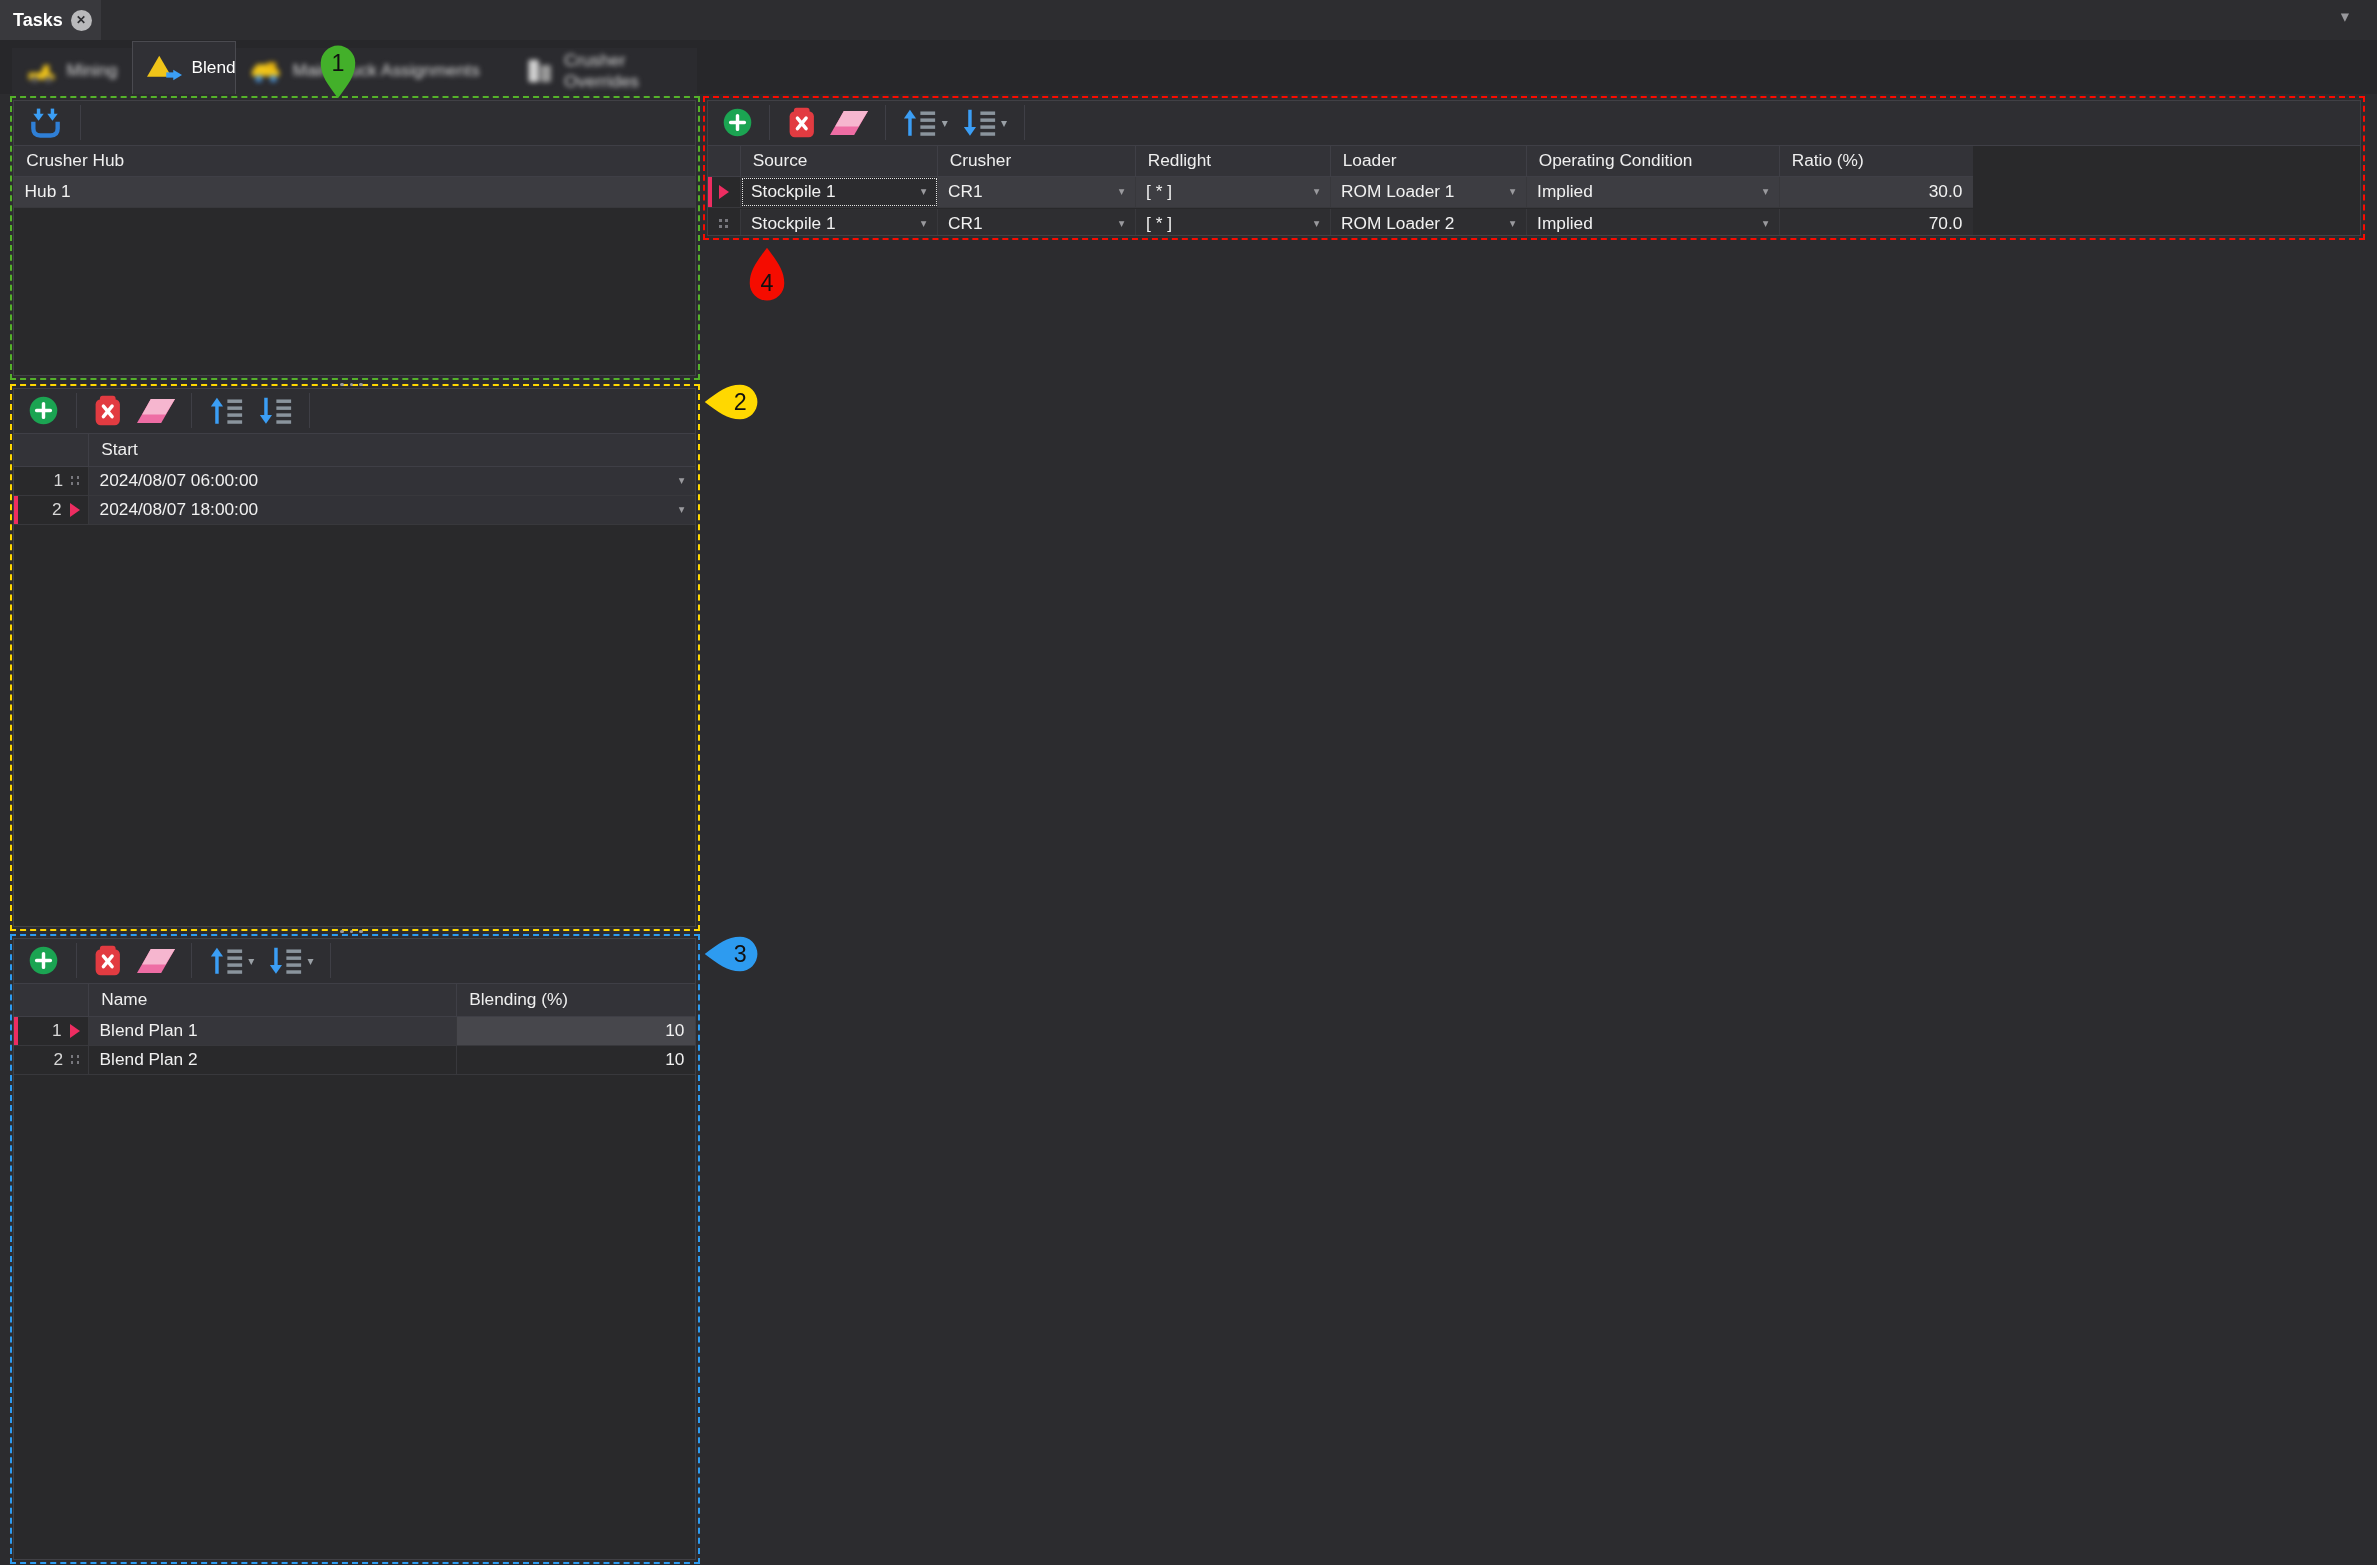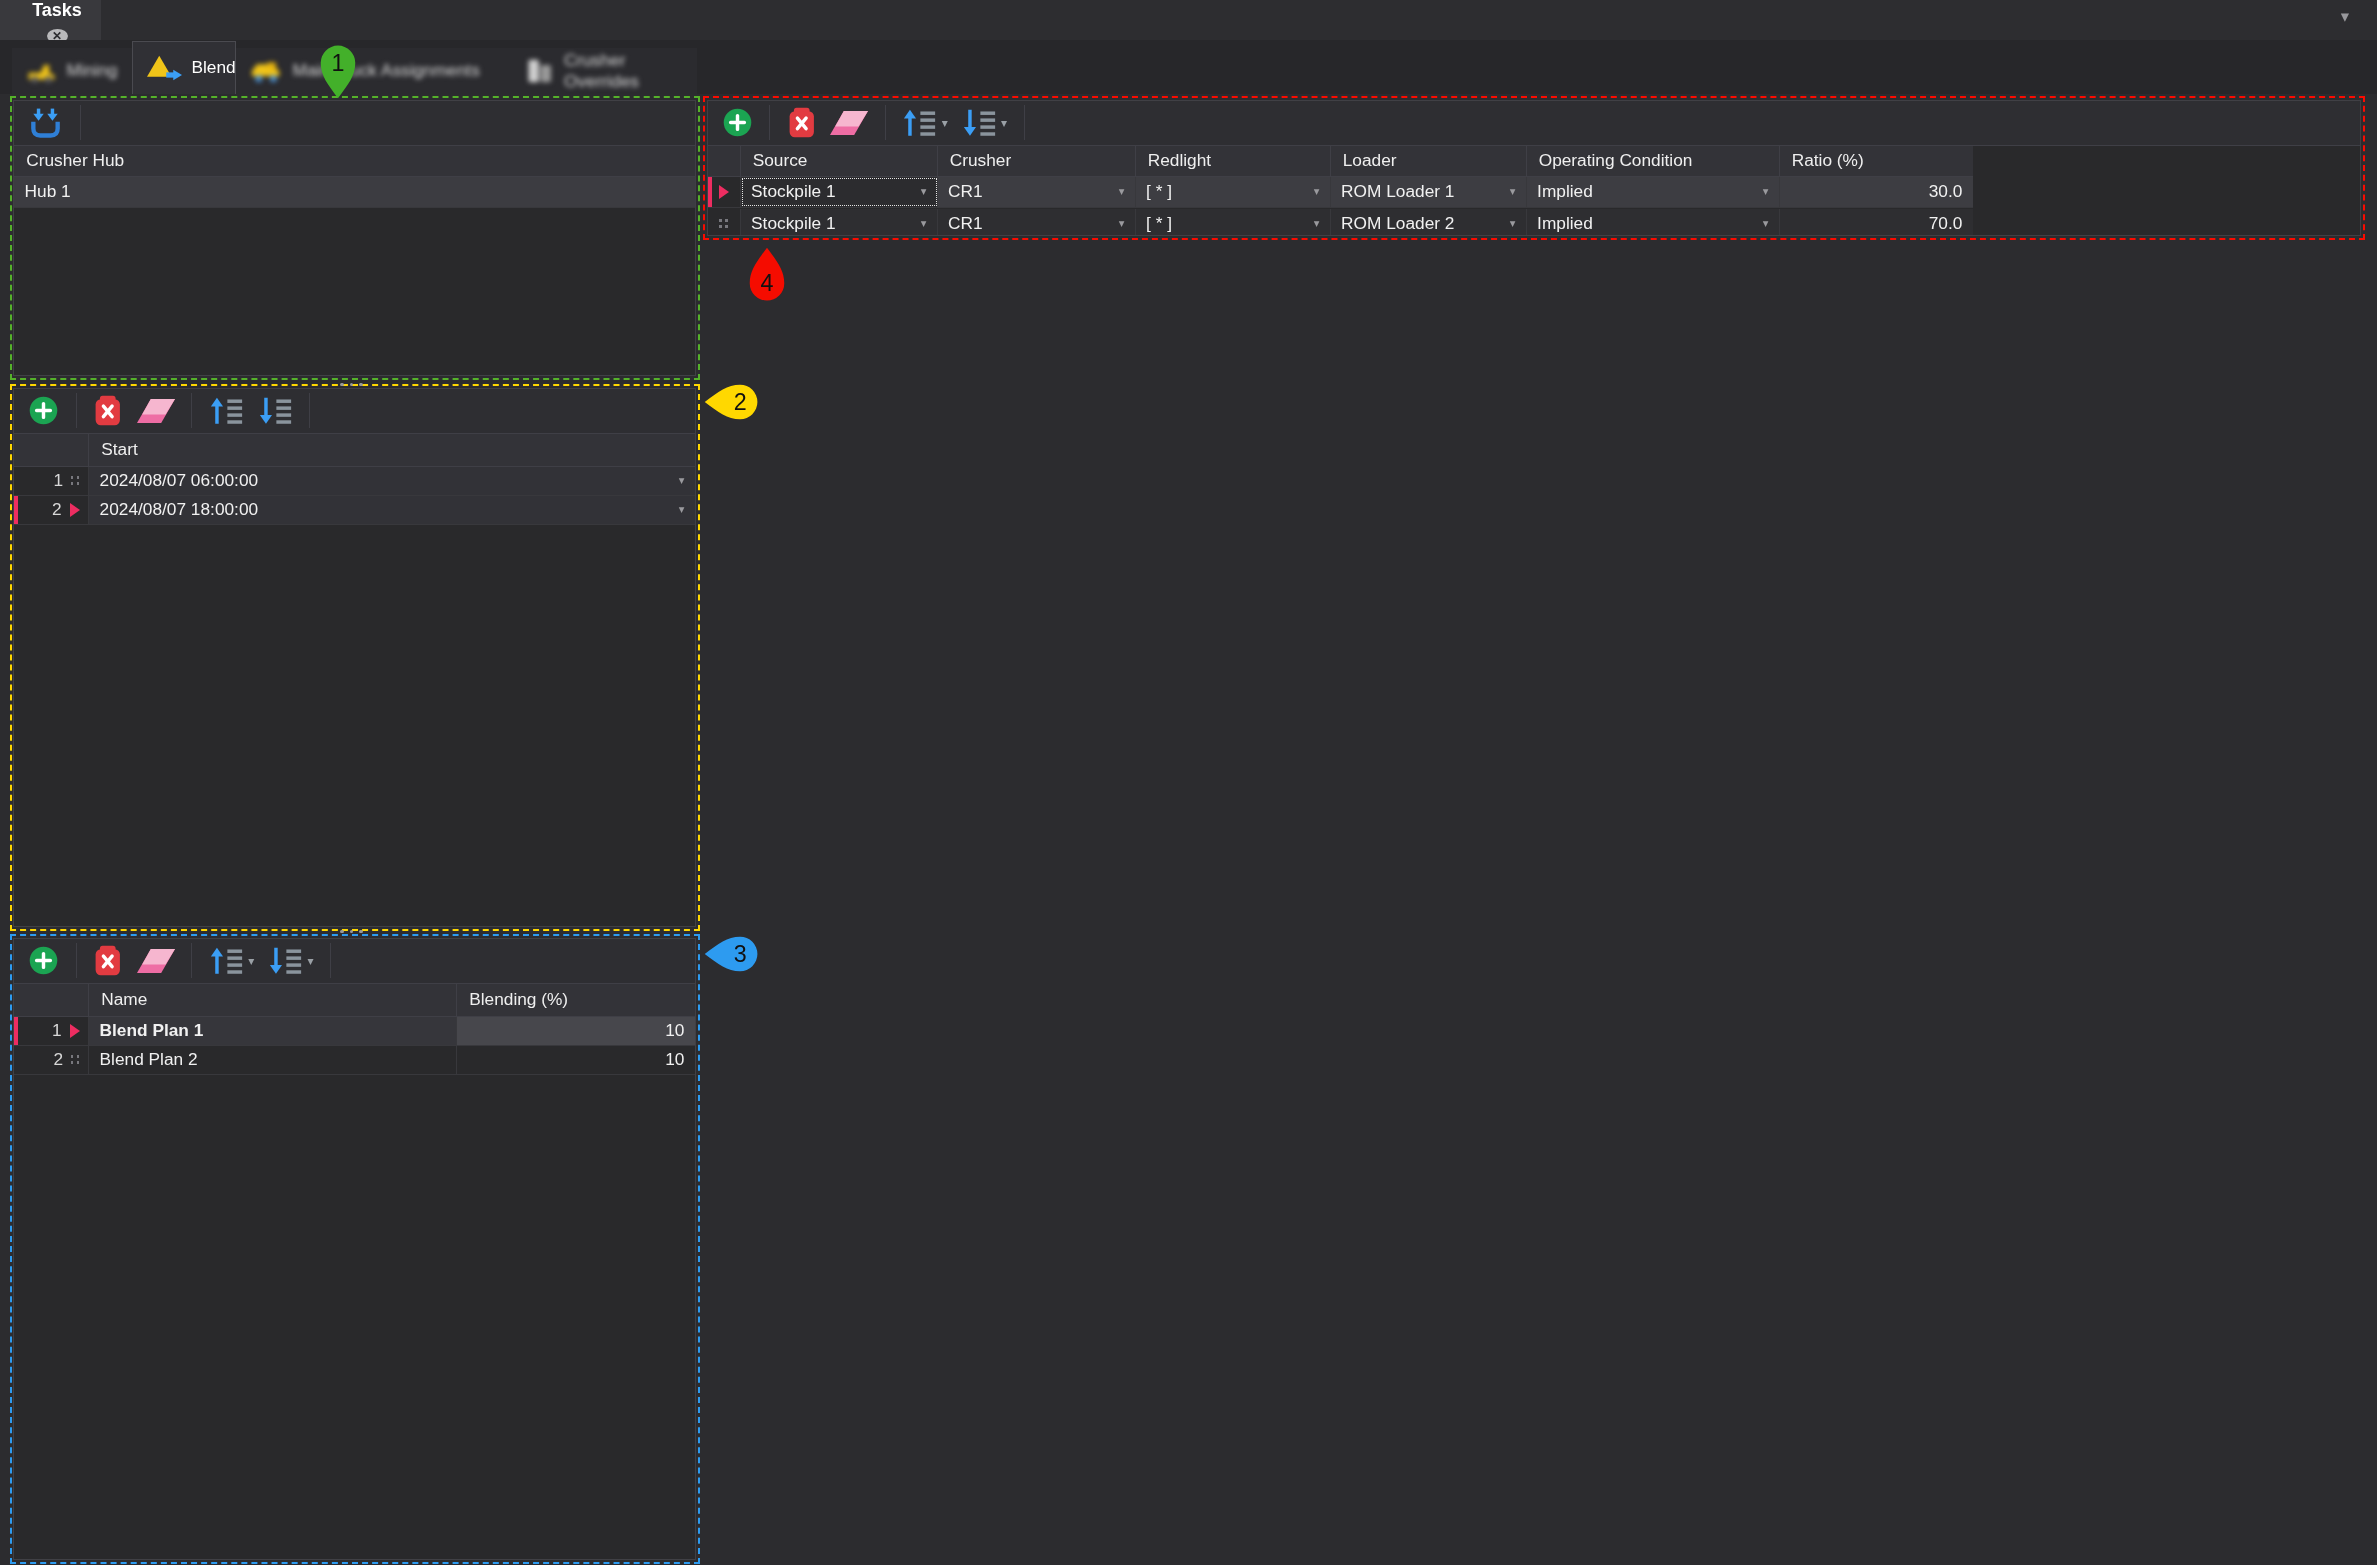--- a/index.html
+++ b/index.html
@@ -3,21 +3,21 @@
 <meta charset="utf-8">
 <style>
   html,body{margin:0;padding:0;background:#2c2c2f;}
   *{box-sizing:border-box;}
   .stage{position:relative;width:2377px;height:1566px;overflow:hidden;
          background:#2c2c2f;font-family:"Liberation Sans",sans-serif;color:#f1f1f1;}
 
   
   .doc-strip{position:absolute;left:0;top:0;width:2377px;height:40px;background:#2d2d30;}
   .doc-tab{position:absolute;left:0;top:0;width:101px;height:40px;background:#39393d;
-           display:flex;align-items:center;padding-left:13px;gap:7.8px;flex-direction:column;}
+           display:flex;align-items:center;padding-left:13px;gap:7.8px;}
   .doc-tab-label{font-size:18px;font-weight:bold;color:#ffffff;}
   .doc-close{width:21px;height:21px;border-radius:50%;background:#b9b9bb;color:#2d2d30;
              display:flex;align-items:center;justify-content:center;font-size:12px;font-weight:bold;}
   .overflow-caret{position:absolute;right:28px;top:7px;font-size:16.5px;color:#98989c;}
 
   
   .ribbon{position:absolute;left:0;top:40px;width:2377px;height:54px;background:#27272a;}
   .rtab{position:absolute;top:7.8px;height:46px;display:flex;align-items:center;gap:9.5px;
         padding:0 14px;background:#2b2b2f;color:#d6d6d6;font-size:17.3px;}
   .rtab.active{top:0.9px;height:53px;background:#303035;border:0.9px solid #4a4a50;border-bottom:none;color:#ffffff;}
@@ -290,21 +290,21 @@
         <div class="hdr-cell last" style="flex:1;">
           <span>Blending (%)</span>
         </div>
       </div>
       <div class="row" style="top:78px;height:29px;background:#36363b;">
         <div class="cell numcell" style="width:75px;background:#29292b;">
           <span class="selbar"></span>
           <span>1</span>
           <span class="play"></span>
         </div>
-        <div class="cell" style="width:368px;font-weight:bold;">
+        <div class="cell" style="width:368px;">
           <span>Blend Plan 1</span>
         </div>
         <div class="cell" style="flex:1;border-right:none;background:#47474c;">
           <span class="num-val">10</span>
         </div>
       </div>
       <div class="row" style="top:107px;height:29px;">
         <div class="cell numcell" style="width:75px;">
           <span>2</span>
           <span class="grip"></span>

